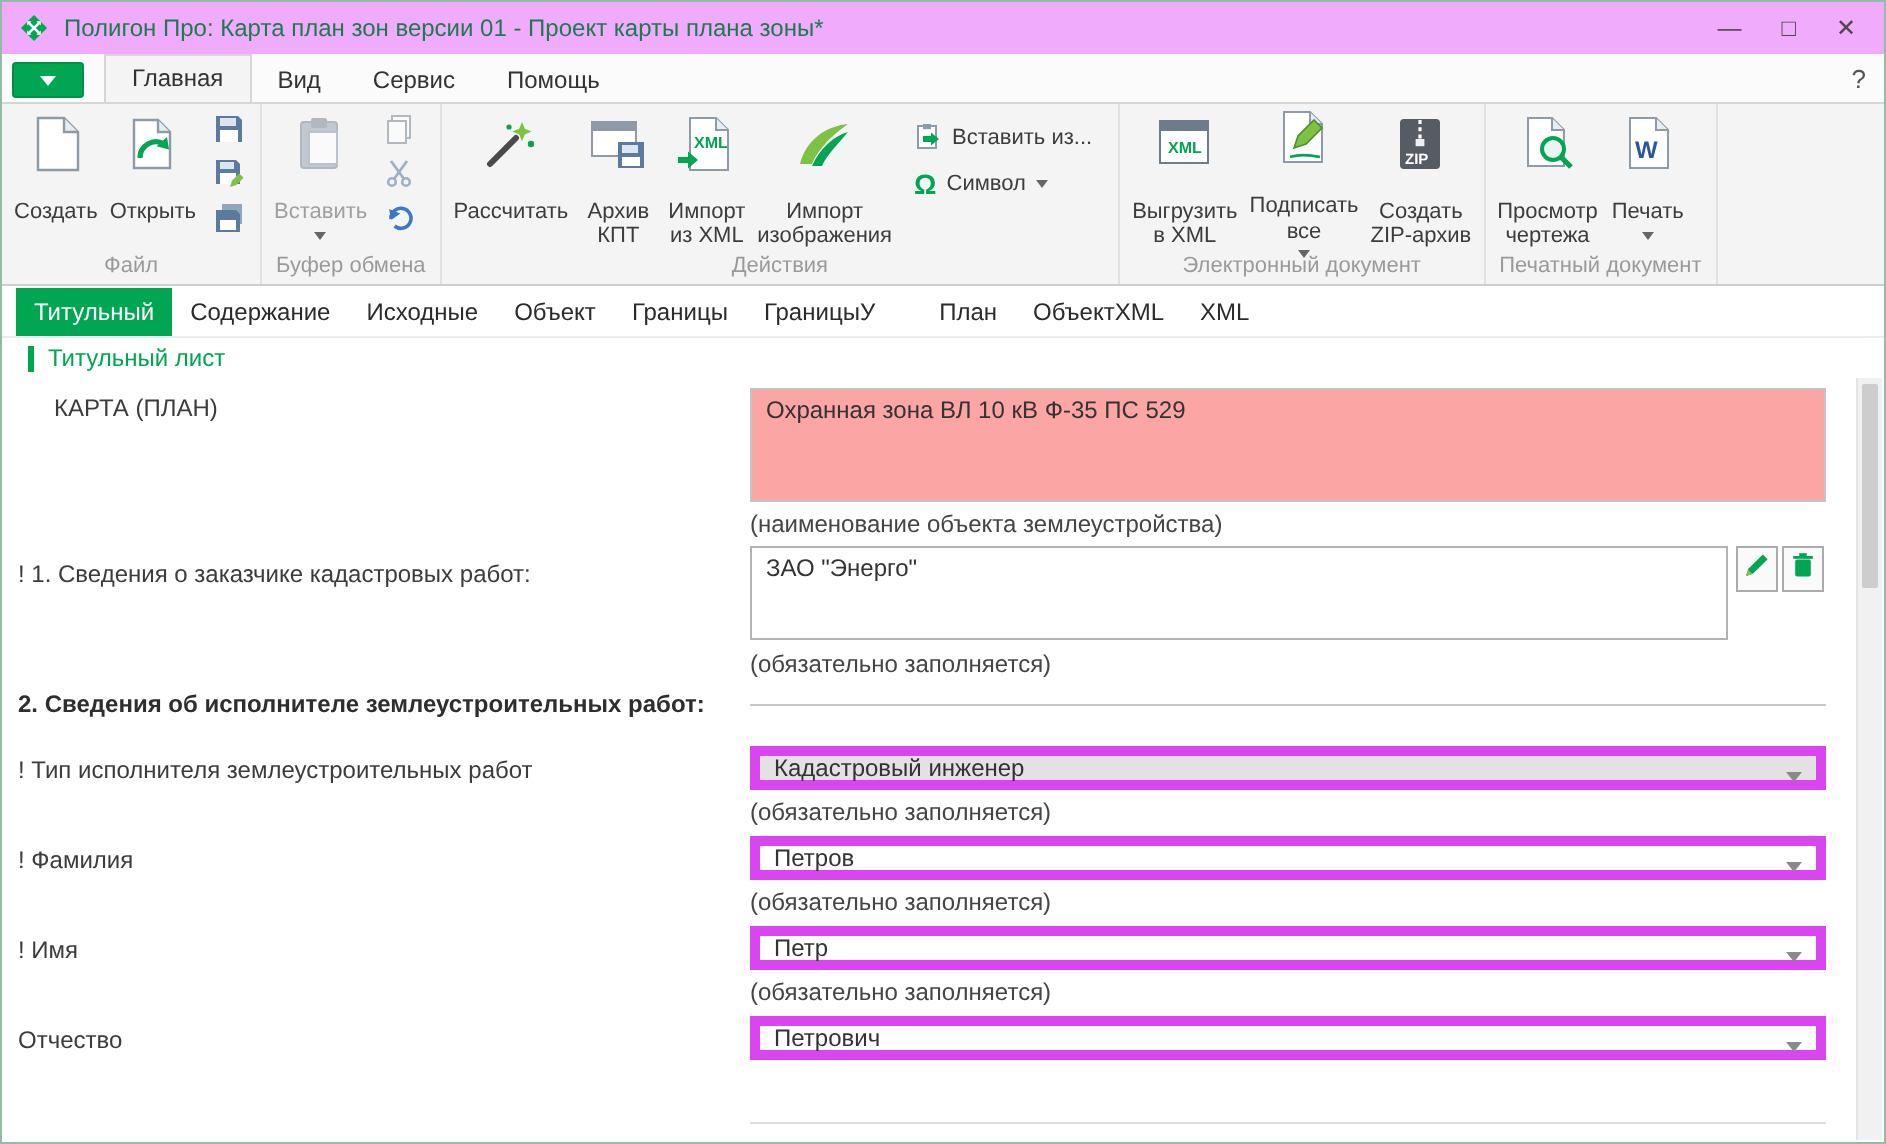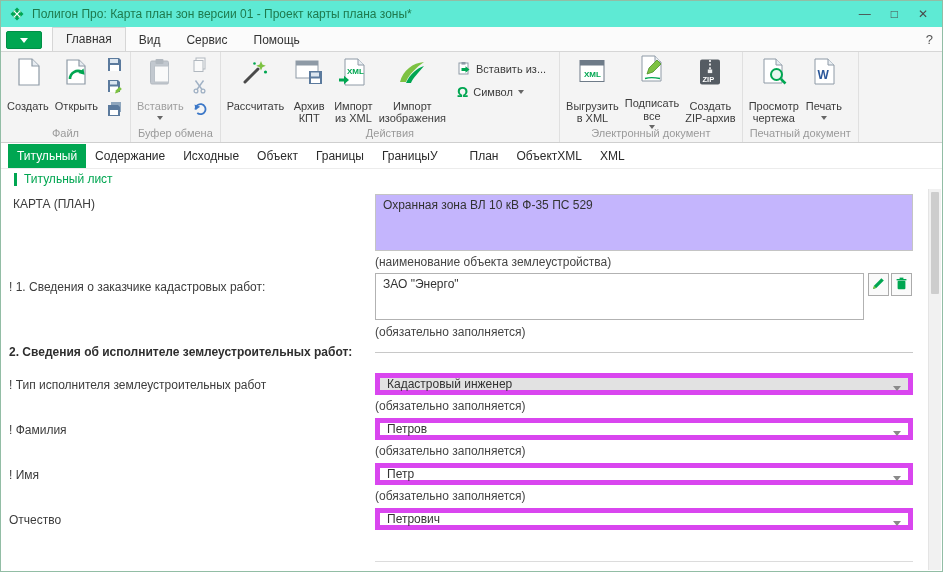--- a/index.html
+++ b/index.html
@@ -1,19 +1,19 @@
 <!DOCTYPE html>
 <html><head>
 <meta charset="utf-8">
 <style>
 *{box-sizing:border-box;margin:0;padding:0}
 body{font-family:"Liberation Sans",sans-serif;background:#e9e9e9}
 .window{position:relative;width:943px;height:572px;background:#fff;border:1px solid #92bda5;display:flex;flex-direction:column;overflow:hidden}
 
-.titlebar{height:26px;flex:none;display:flex;align-items:center;padding:0 8px;background:#5eead4}
+.titlebar{height:26px;flex:none;display:flex;align-items:center;padding:0 8px;background:#f0abfc}
 .app-icon{width:16px;height:16px;flex:none}
 .title{flex:1;margin-left:7px;font-size:12px;color:#1e7a4d;white-space:nowrap;overflow:hidden}
 .winctl{display:flex;align-items:center;gap:20px;margin-right:6px}
 .winctl span{font-size:12px;color:#4a4a4a;line-height:1;cursor:default}
 
 .tabrow{height:24px;flex:none;display:flex;align-items:flex-end;background:#fbfbfb;padding-left:5px;position:relative}
 .filebtn{width:36px;height:18px;margin:0 10px 2px 0;background:#00A651;border:1px solid #008f46;border-radius:2px;display:flex;align-items:center;justify-content:center}
 .warr{width:0;height:0;border-left:4px solid transparent;border-right:4px solid transparent;border-top:5px solid #fff}
 .rtab{padding:4px 13px;font-size:12px;color:#333}
 .rtab.active{background:#f4f4f4;border:1px solid #d6d6d6;border-bottom:none;padding-bottom:5px}
@@ -41,21 +41,21 @@
 .subtab{height:20px;flex:none;display:flex;align-items:center;padding-left:13px;background:#fff}
 .subbar{width:3px;height:13px;background:#00A651;margin-right:7px}
 .sublabel{font-size:12px;color:#00A651}
 
 .form{flex:1;position:relative;background:#fff}
 .flabel{position:absolute;font-size:12px;color:#3c3c3c;white-space:nowrap}
 .fsection{position:absolute;font-size:12px;font-weight:bold;color:#2e2e2e;white-space:nowrap}
 .fhint{position:absolute;font-size:12px;color:#454545;white-space:nowrap}
 .fline{position:absolute;height:1px;background:#c8c8c8}
 .fta{position:absolute;border:1px solid #b2b2b2;background:#fff;font-size:12px;color:#333;padding:3px 7px;white-space:pre-wrap;overflow:hidden}
-.fta.yellow{background:#c4b5fd;border-color:#c4c4c4}
+.fta.yellow{background:#fca5a5;border-color:#c4c4c4}
 .fselect{position:absolute;height:22px;border:5px solid #d946ef;background:#fff;font-size:12px;color:#333;display:flex;align-items:center;padding:0 22px 0 7px}
 .fselect.gray{background:#e2e2e2}
 .carr{position:absolute;right:7px;top:8px;width:0;height:0;border-left:4px solid transparent;border-right:4px solid transparent;border-top:5px solid #8a8a8a}
 .fminibtn{position:absolute;width:21px;height:23px;border:1px solid #ababab;background:#fafafa;display:flex;align-items:center;justify-content:center}
 
 .scrollbar{position:absolute;top:188px;right:1px;bottom:1px;width:13px;background:#f1f1f1;border-left:1px solid #e4e4e4}
 .sthumb{position:absolute;left:2px;right:2px;top:3px;height:102px;background:#cdcdcd;border-radius:1px}
 </style>
 </head>
 <body>
@@ -332,21 +332,21 @@
     <div class="doctab">XML</div>
   </div>
 
   <div class="subtab">
     <span class="subbar"></span>
     <span class="sublabel">Титульный лист</span>
   </div>
 
   <div class="form">
 
-    <div class="flabel" style="left:12px;top:8px">КАРТА (ПЛАН)</div>
+    <div class="flabel" style="left:26px;top:8px">КАРТА (ПЛАН)</div>
     <div class="fta yellow" style="left:374px;top:5px;width:538px;height:57px">Охранная зона ВЛ 10 кВ Ф-35 ПС 529</div>
     <div class="fhint" style="left:374px;top:66px">(наименование объекта землеустройства)</div>
 
     <div class="flabel" style="left:8px;top:91px">! 1. Сведения о заказчике кадастровых работ:</div>
     <div class="fta" style="left:374px;top:84px;width:489px;height:47px">ЗАО "Энерго"</div>
     <div class="fminibtn" style="left:867px;top:84px">
       <span><svg width="13" height="13" viewBox="0 0 13 13">
             <path d="M1 12l1.2-3.6L9.4 1.2l2.4 2.4-7.2 7.2z" fill="#00A651"></path>
             <path d="M1 12l3.2-1-2.2-2.2z" fill="#7dc242"></path>
           </svg></span>

